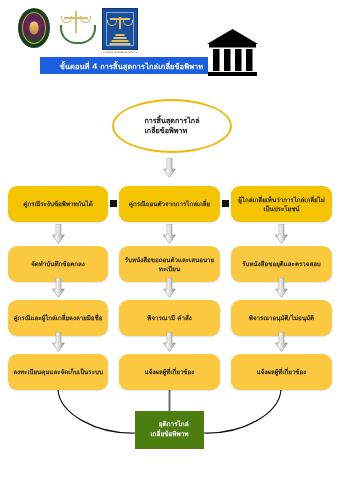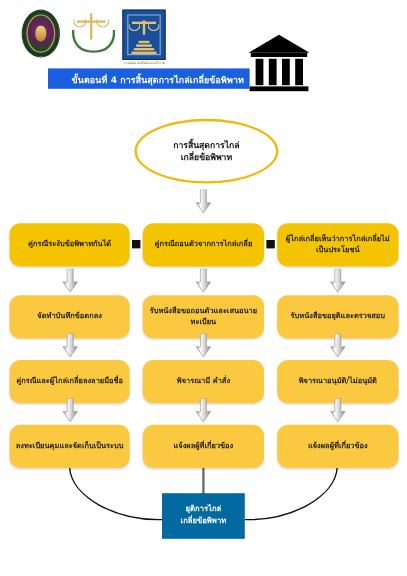--- a/index.html
+++ b/index.html
@@ -54,21 +54,21 @@
   .banner{position:absolute;left:40px;top:57px;width:168px;height:17px;
     background:#1a5fe0;display:flex;align-items:center;justify-content:center;}
   .banner span{color:#ffffff;font-size:7.4px;font-weight:bold;white-space:nowrap;letter-spacing:.1px;margin-left:15px;}
 
   
   #wires{position:absolute;left:0;top:0;width:339px;height:480px;pointer-events:none;}
 
   
   .oval{position:absolute;left:112px;top:99px;width:116px;height:50px;
     border:2px solid #f0b90b;border-radius:50%;background:#ffffff;
-    display:flex;align-items:center;justify-content:center;text-align:center;}
+    display:flex;align-items:center;justify-content:center;text-align:left;}
   .oval span{font-size:7.2px;color:#111;line-height:1.45;font-weight:bold;}
 
   .node{position:absolute;border-radius:9px;display:flex;align-items:center;
     justify-content:center;text-align:center;padding:2px 4px;box-sizing:border-box;
     box-shadow:0 1px 1.5px rgba(0,0,0,.12);}
   .node span{font-size:6.2px;color:#1a1a1a;line-height:1.5;font-weight:bold;}
   .tier1{background:#f5c400;}
   .tier2{background:#fbc93f;}
 
   .c1{left:8px;width:100px;}
@@ -222,17 +222,17 @@
   <svg class="arrow" style="left:275px;top:224px;" viewBox="0 0 13 20">
       <polygon points="4,0 9,0 9,11 12.5,11 6.5,19.5 0.5,11 4,11" fill="url(#ag)" stroke="#8a8a8a" stroke-width="0.5"></polygon>
     </svg>
   <svg class="arrow" style="left:275px;top:278px;" viewBox="0 0 13 20">
       <polygon points="4,0 9,0 9,11 12.5,11 6.5,19.5 0.5,11 4,11" fill="url(#ag)" stroke="#8a8a8a" stroke-width="0.5"></polygon>
     </svg>
   <svg class="arrow" style="left:275px;top:332px;" viewBox="0 0 13 20">
       <polygon points="4,0 9,0 9,11 12.5,11 6.5,19.5 0.5,11 4,11" fill="url(#ag)" stroke="#8a8a8a" stroke-width="0.5"></polygon>
     </svg>
 
-  <div class="endbox" style="background: #0369a1;">
+  <div class="endbox" style="background: #4d7c0f; text-align: right;">
     <span><span>ยุติการไกล่</span><br><span>เกลี่ยข้อพิพาท</span></span>
   </div>
 
 </div>
 
 </body></html>

